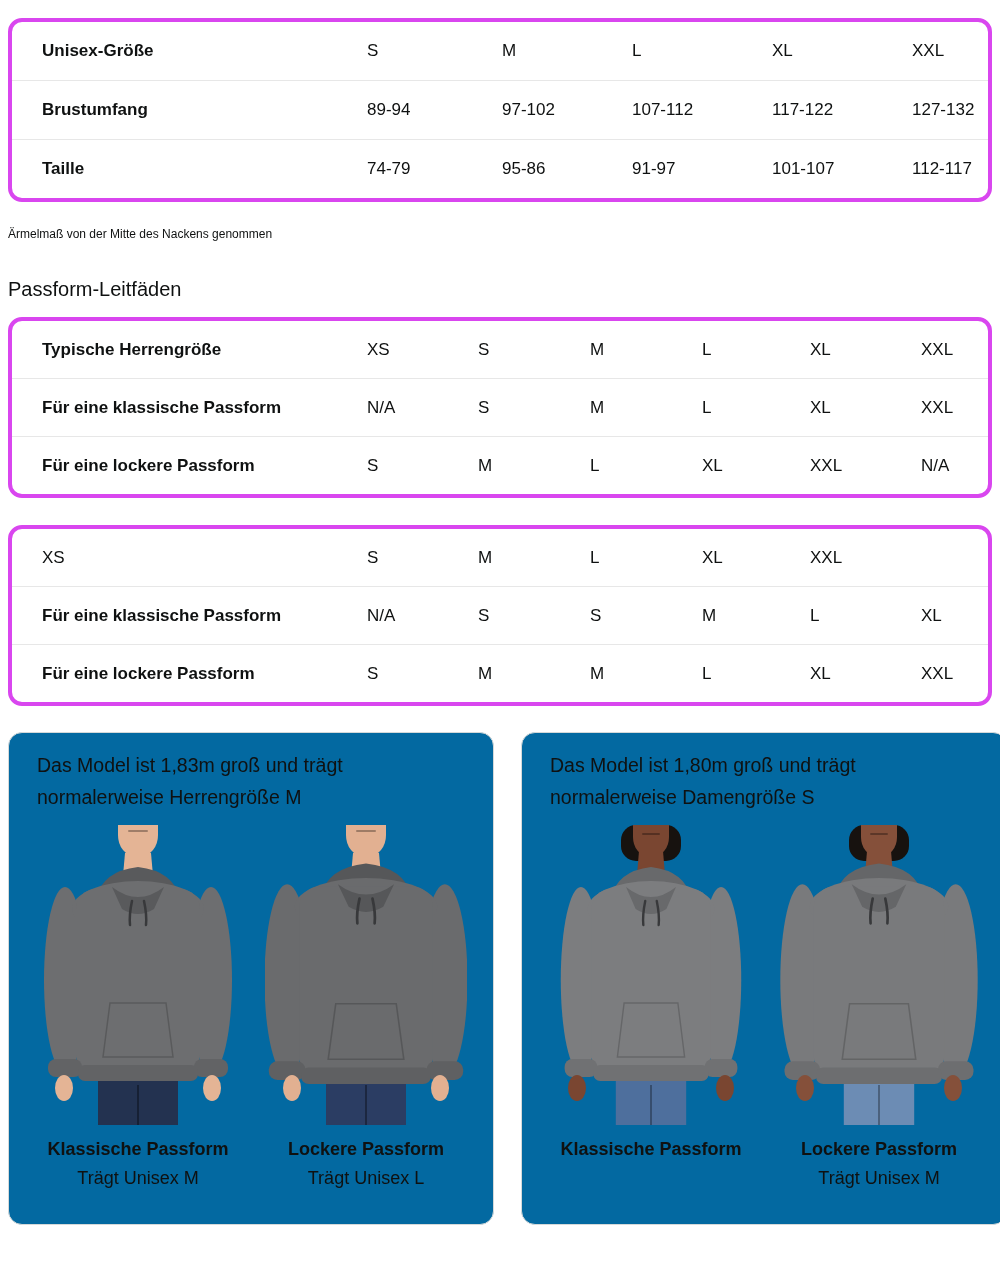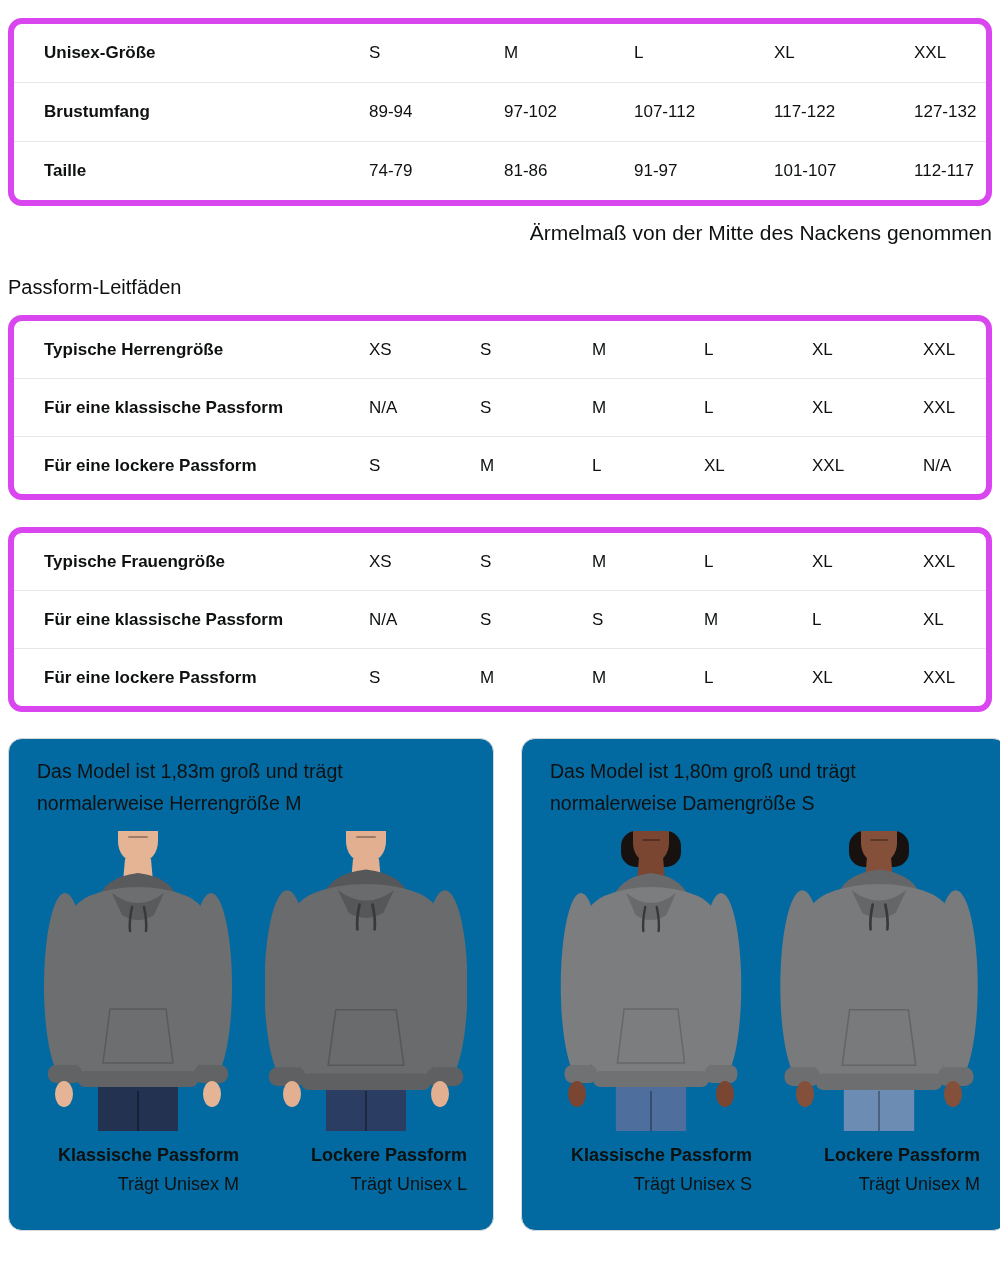--- a/index.html
+++ b/index.html
@@ -7,44 +7,44 @@
     width:1000px;height:1285px;overflow:hidden;
     font-family:"Liberation Sans","DejaVu Sans",sans-serif;
     color:#0f1111;-webkit-font-smoothing:antialiased;
   }
   .page{padding:2px 8px 0 8px;}
 
   .page-title{font-size:20px;line-height:24px;font-weight:400;margin:0 0 0 -4px;padding-left:4px;}
 
   
   .chart-table{
-    margin-top:16px;border:6px solid #d946ef;border-radius:14px;
+    margin-top:16px;border:4px solid #d946ef;border-radius:14px;
     background:#fff;overflow:hidden;
   }
   .t-row{display:grid;align-items:center;padding-left:30px;font-size:17px;}
   .t-row + .t-row{border-top:1px solid #e7e7e7;}
   .size-table .t-row{grid-template-columns:325px 135px 130px 140px 140px auto;height:58px;}
   .guide-table .t-row{grid-template-columns:325px 111px 112px 112px 108px 111px auto;height:57px;}
   .t-label{font-weight:700;}
   .t-val{font-weight:400;}
 
-  .footnote{margin-top:17px;font-size:21px;line-height:19px;text-align:right;}
+  .footnote{margin-top:23px;font-size:12px;line-height:19px;}
   .section-heading{margin:33px 0 0 0;font-size:20px;line-height:24px;font-weight:400;}
   .guide-table{}
   .guide-table + .guide-table{margin-top:27px;}
 
   
   .cards{display:flex;gap:27px;margin-top:26px;}
   .model-card{
     flex:1 1 0;border:1px solid #d5d9d9;border-radius:14px;
     padding:16px 26px 20px 28px;background:#0369a1;box-sizing:border-box;height:493px;
   }
   .card-desc{font-size:19.5px;line-height:32px;max-width:380px;}
   .figures{display:flex;justify-content:center;gap:26px;margin-top:12px;}
-  .figure{width:202px;text-align:right;}
+  .figure{width:202px;text-align:center;}
   .figure svg{width:202px;height:300px;display:block;}
   .cap-bold{margin-top:9px;font-size:18px;font-weight:700;line-height:30px;}
   .cap-sub{font-size:18px;font-weight:400;line-height:28px;}
 
   
   .skin{fill:var(--skin,#e4b495);}
   .hair{fill:#17120f;}
   .mouth{stroke:rgba(0,0,0,.30);stroke-width:2;stroke-linecap:round;}
   .hood,.collar{fill:var(--hood,#5c5d5f);}
   .sleeve,.shoulders,.torso{fill:var(--hoodie,#6d6e70);}
@@ -82,21 +82,21 @@
       <span class="t-label">Brustumfang</span>
       <span class="t-val">89-94</span>
       <span class="t-val">97-102</span>
       <span class="t-val">107-112</span>
       <span class="t-val">117-122</span>
       <span class="t-val">127-132</span>
     </div>
     <div class="t-row">
       <span class="t-label">Taille</span>
       <span class="t-val">74-79</span>
-      <span class="t-val">81-86</span>
+      <span class="t-val">95-86</span>
       <span class="t-val">91-97</span>
       <span class="t-val">101-107</span>
       <span class="t-val">112-117</span>
     </div>
   </div>
 
   <div class="footnote">Ärmelmaß von der Mitte des Nackens genommen</div>
 
   <h2 class="section-heading">Passform-Leitfäden</h2>
 
@@ -125,21 +125,20 @@
       <span class="t-val">M</span>
       <span class="t-val">L</span>
       <span class="t-val">XL</span>
       <span class="t-val">XXL</span>
       <span class="t-val">N/A</span>
     </div>
   </div>
 
   <div class="chart-table guide-table">
     <div class="t-row">
-      <span class="t-label">Typische Frauengröße</span>
       <span class="t-val">XS</span>
       <span class="t-val">S</span>
       <span class="t-val">M</span>
       <span class="t-val">L</span>
       <span class="t-val">XL</span>
       <span class="t-val">XXL</span>
     </div>
     <div class="t-row">
       <span class="t-label">Für eine klassische Passform</span>
       <span class="t-val">N/A</span>
@@ -280,21 +279,20 @@
               <path class="drawstring" d="M106,76 q3,14 2,24"></path>
               <path class="pocket" d="M72,178 h56 l7,54 h-70 z"></path>
               <rect class="cuff" x="10" y="234" width="34" height="18" rx="8"></rect>
               <rect class="cuff" x="156" y="234" width="34" height="18" rx="8"></rect>
               <rect class="hem" x="40" y="240" width="120" height="16" rx="7"></rect>
             </g>
             <ellipse class="skin" cx="26" cy="263" rx="9" ry="13"></ellipse>
             <ellipse class="skin" cx="174" cy="263" rx="9" ry="13"></ellipse>
           </svg>
           <div class="cap-bold">Klassische Passform</div>
-          <div class="cap-sub">Trägt Unisex S</div>
         </div>
 
         <div class="figure figure--female figure--loose" style="--skin: #85503a; --hoodie: #797a7c; --hood: #656668; --cuff: #6d6e70; --jeans: #6c8cb4;">
           <svg viewBox="0 0 200 300" aria-hidden="true">
             <g class="head head-female">
                 <rect class="hair" x="70" y="0" width="60" height="36" rx="15"></rect>
                 <path class="skin" d="M82,0 h36 v12 q0,16 -18,22 q-18,-6 -18,-22 z"></path>
                 <line class="mouth" x1="92" y1="9" x2="108" y2="9"></line>
                 <path class="skin" d="M88,26 h24 l3,36 h-30 z"></path>
               </g>

